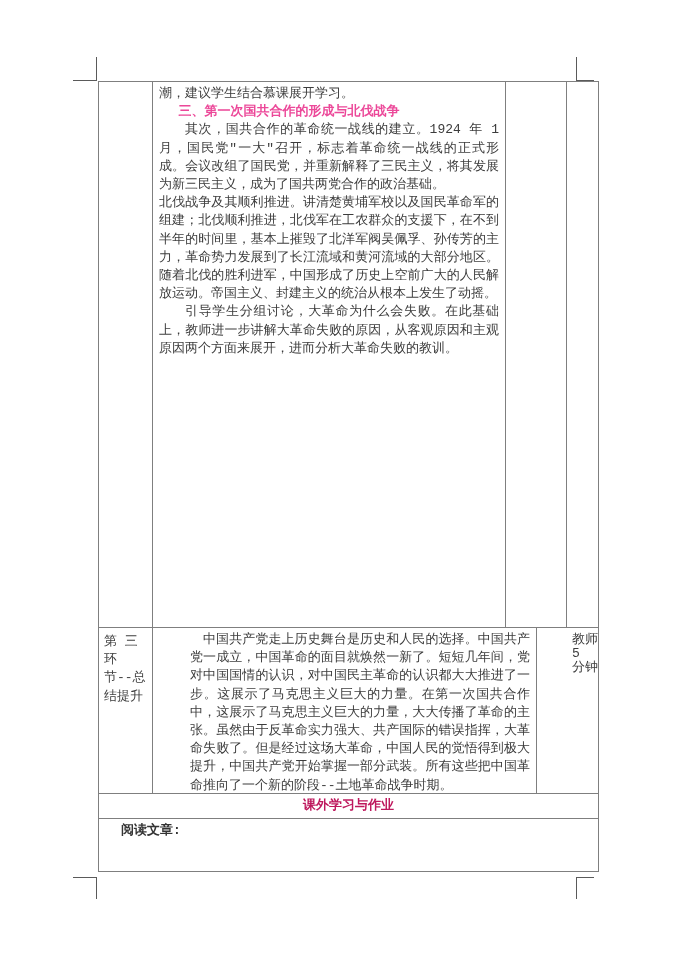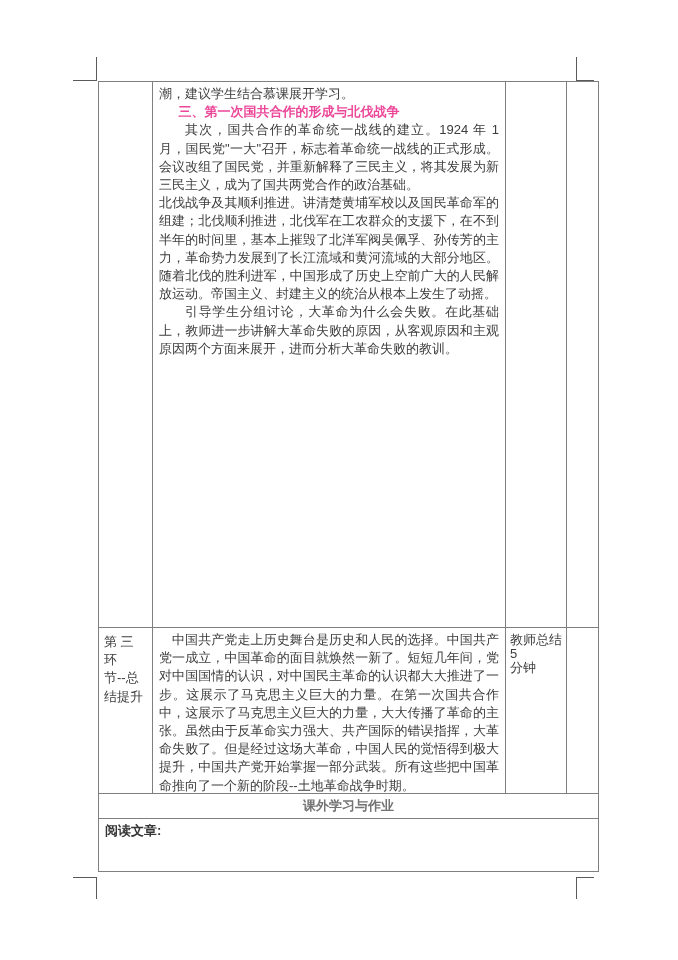--- a/index.html
+++ b/index.html
@@ -13,27 +13,27 @@
   }
 
   
   .doc-table {
     position: absolute;
     left: 98px; top: 81px;
     width: 501px;
     border: 1px solid #7f7f7f;
     background: #ffffff;
   }
-  .trow { display: flex; border-bottom: 1px solid #7f7f7f; overflow: hidden; }
-  .trow:last-child { border-bottom: none; }
+  .trow { display: flex; border-bottom: 1px solid #7f7f7f; overflow: hidden; font-family: Liberation Mono, monospace; }
+  .trow:last-child { border-bottom: none; margin-left: 16px; }
   .tcell { border-right: 1px solid #7f7f7f; overflow: hidden; }
   .tcell:last-child { border-right: none; }
 
   .row-a { height: 546px; }
-  .row-b { height: 166px; }
+  .row-b { height: 166px; gap: 31px; }
   .row-c { height: 25px; }
   .row-d { height: 52px; }
 
   .col-stage   { width: 54px;  flex: none; }
   .col-content { width: 353px; flex: none; }
   .col-method  { width: 61px;  flex: none; }
   .col-note    { flex: 1; }
 
   
   .body-text {
@@ -57,21 +57,21 @@
     font-size: 13px;
     line-height: 14px;
     padding: 5px 2px 0 4px;
     white-space: pre-line;
   }
 
   .homework-cell {
     width: 100%;
     font-size: 13px;
     font-weight: bold;
-    color: #737373;
+    color: #be185d;
     text-align: center;
     line-height: 24px;
   }
 
   .reading-cell {
     width: 100%;
     font-size: 13px;
     line-height: 16.5px;
     padding: 4px 8px 0 6px;
   }

